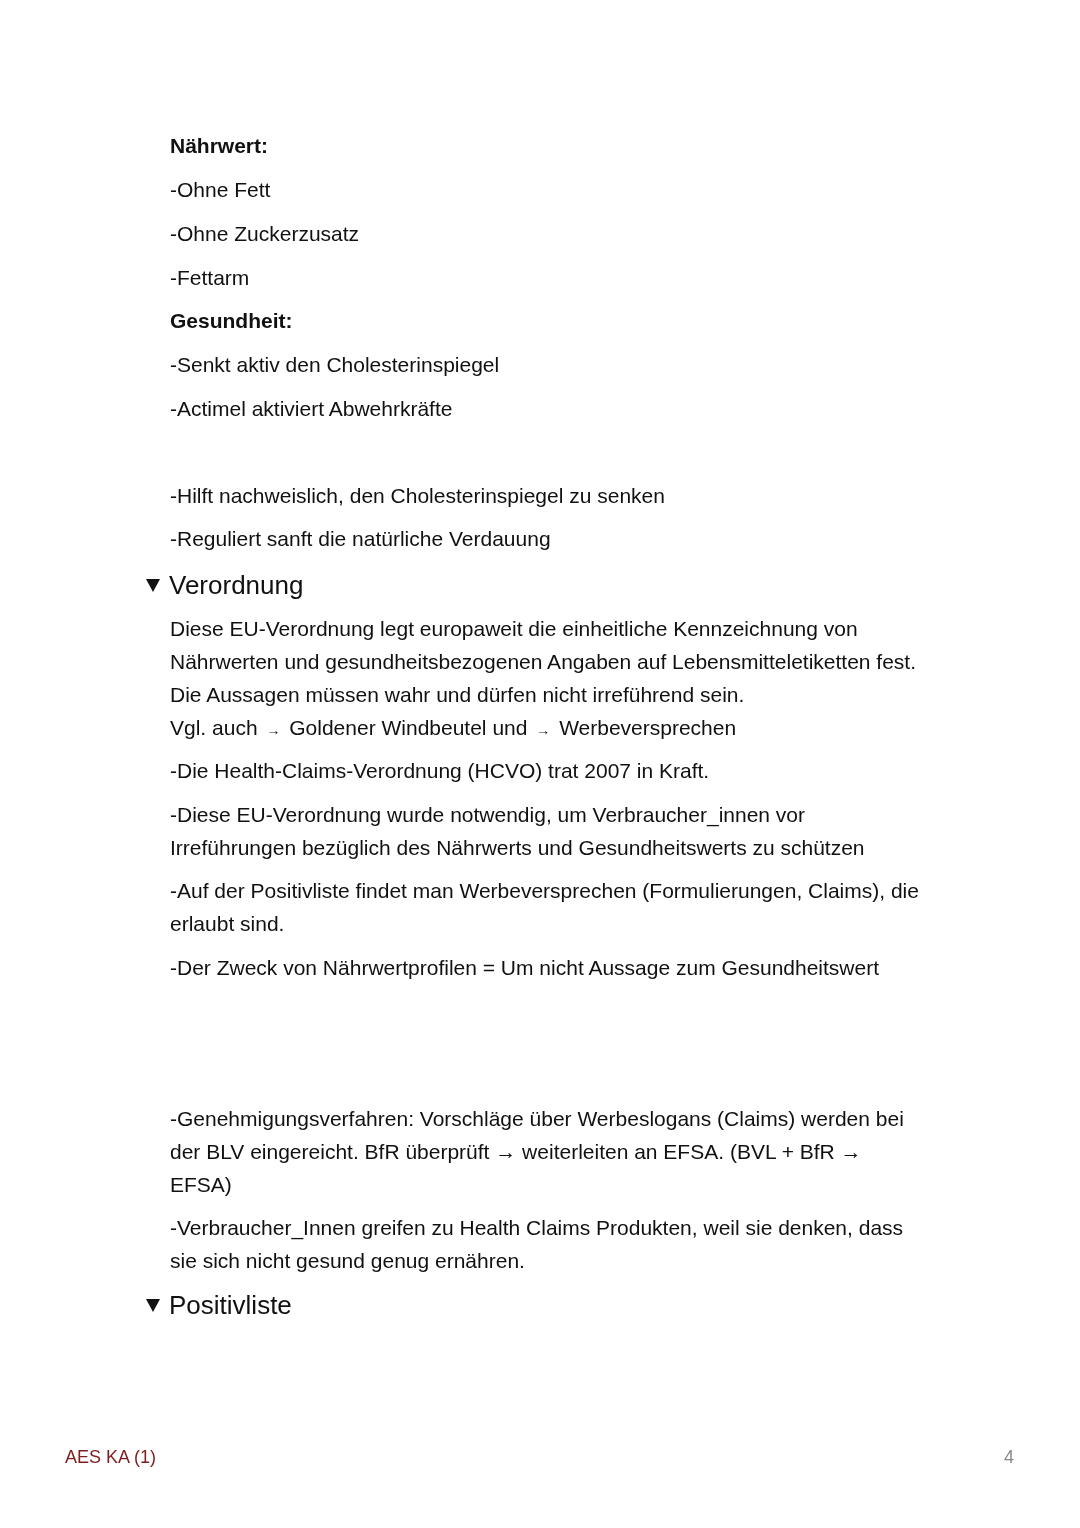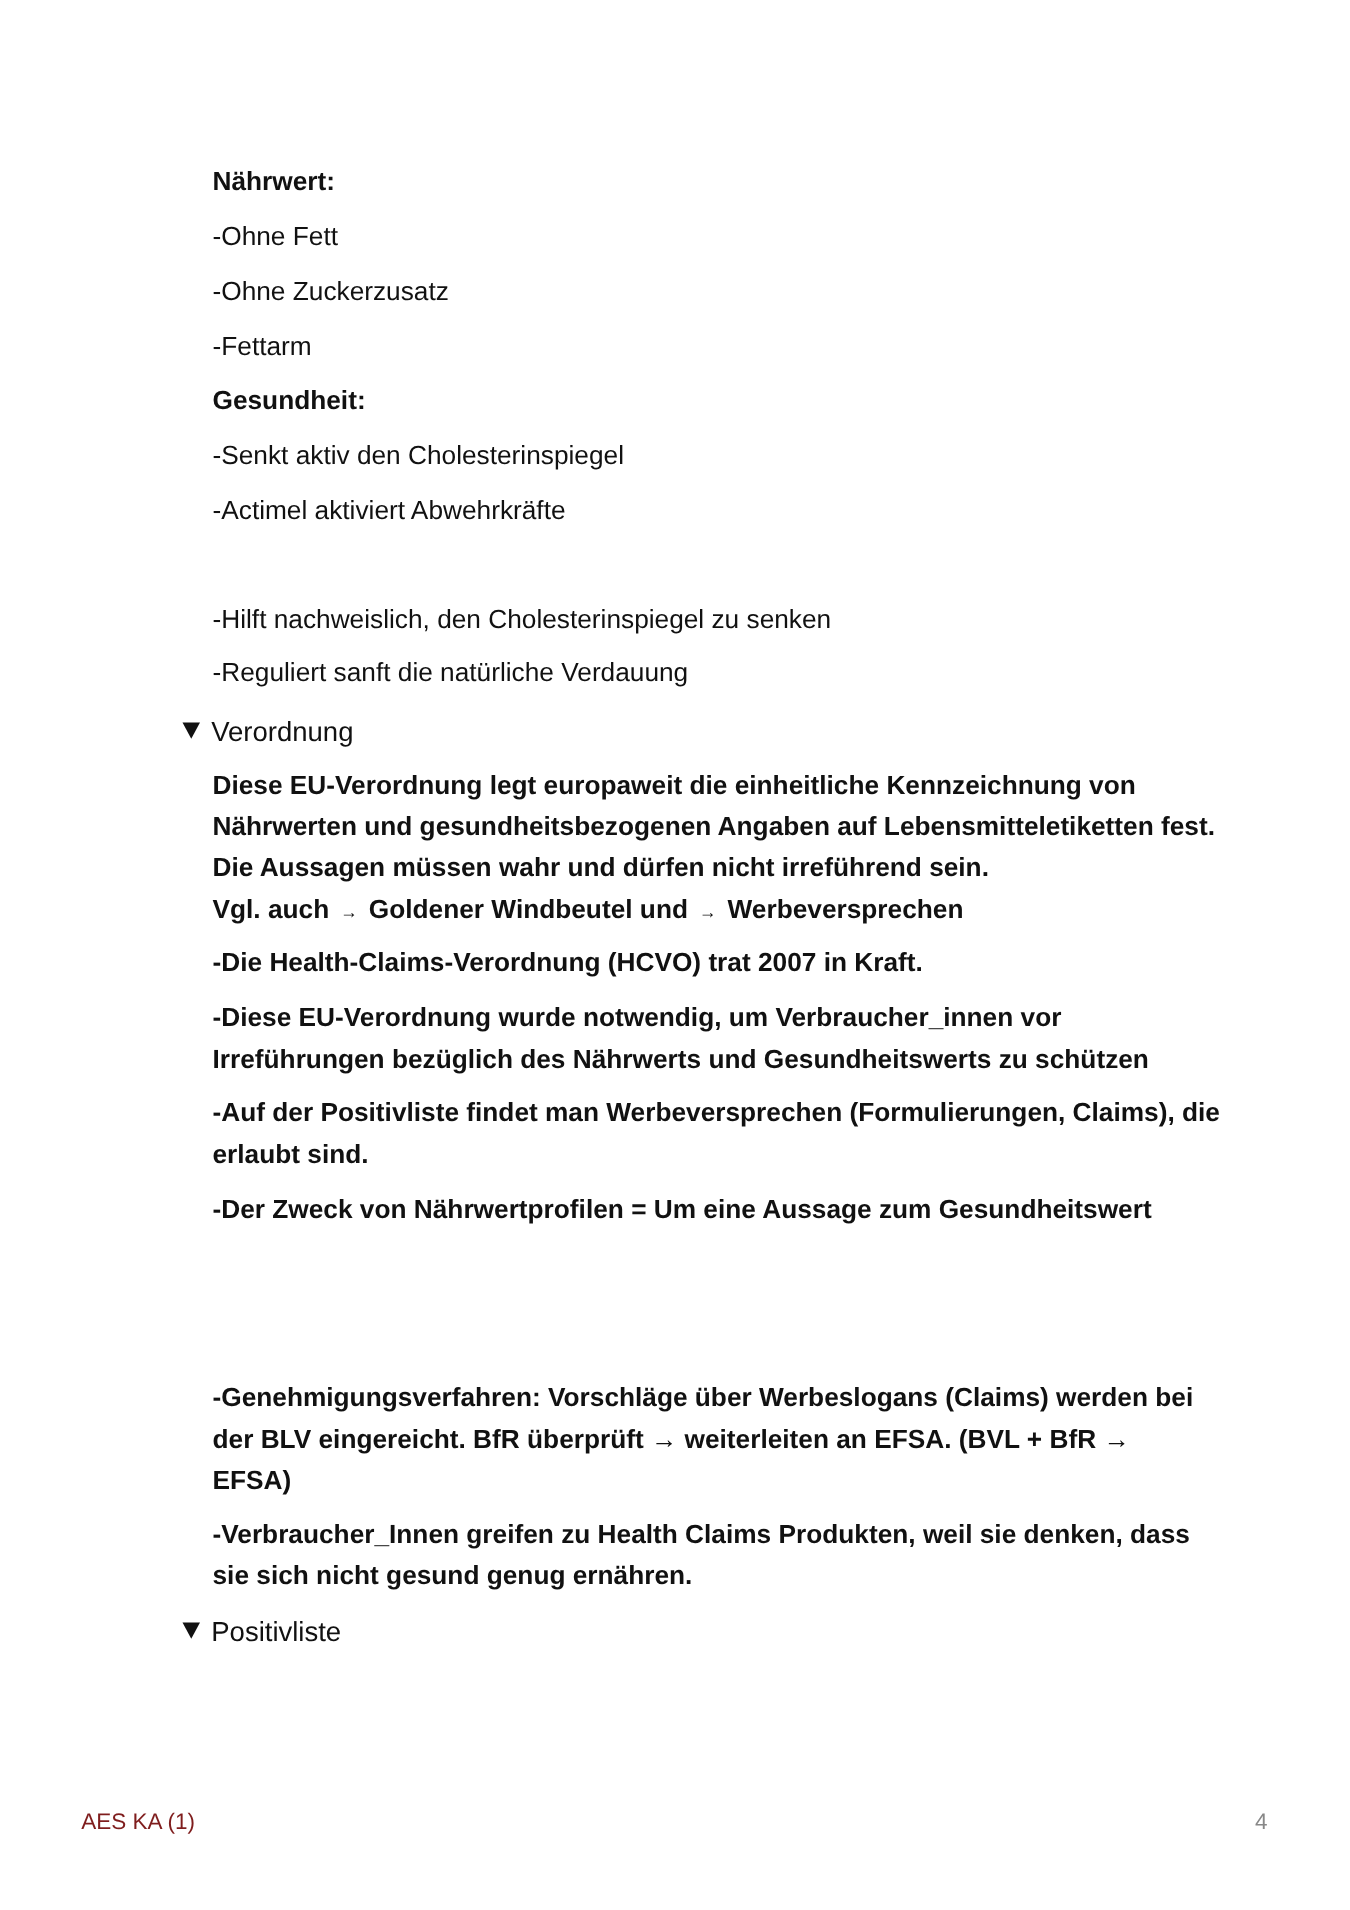--- a/index.html
+++ b/index.html
@@ -29,21 +29,21 @@
       line-height: 33px;
       white-space: nowrap;
       color: #111111;
     }
     .bold {
       font-weight: bold;
     }
     .toggle {
       position: absolute;
       left: 146px;
-      font-size: 22px;
+      font-size: 26px;
       line-height: 33px;
       white-space: nowrap;
       color: #111111;
       cursor: pointer;
       text-align: center;
     }
     .toggle .tri {
       display: inline-block;
       width: 0;
       height: 0;
@@ -53,21 +53,20 @@
       margin-right: 9px;
       vertical-align: 2px;
     }
     .para {
       position: absolute;
       left: 170px;
       width: 790px;
       font-size: 21px;
       line-height: 33px;
       color: #111111;
-      font-weight: bold;
     }
     .para .row {
       display: block;
       white-space: nowrap;
     }
     .arrow {
       font-size: 14px;
       padding: 0 3px;
     }
     .footer-left {
@@ -117,21 +116,21 @@
   </div>
   <div class="para" style="top:874px">
     <span class="row">-Auf der Positivliste findet man Werbeversprechen (Formulierungen, Claims), die</span>
     <span class="row">erlaubt sind.</span>
   </div>
   <div class="para" style="top:798px">
     <span class="row">-Diese EU-Verordnung wurde notwendig, um Verbraucher_innen vor</span>
     <span class="row">Irreführungen bezüglich des Nährwerts und Gesundheitswerts zu schützen</span>
   </div>
   <div class="para" style="top:951px">
-    <span class="row">-Der Zweck von Nährwertprofilen = Um eine Aussage zum Gesundheitswert</span>
+    <span class="row">-Der Zweck von Nährwertprofilen = Um nicht Aussage zum Gesundheitswert</span>
   </div>
   <div class="para" style="top:1211px">
     <span class="row">-Verbraucher_Innen greifen zu Health Claims Produkten, weil sie denken, dass</span>
     <span class="row">sie sich nicht gesund genug ernähren.</span>
   </div>
   <div class="para" style="top:1102px">
     <span class="row">-Genehmigungsverfahren: Vorschläge über Werbeslogans (Claims) werden bei</span>
     <span class="row">der BLV eingereicht. BfR überprüft → weiterleiten an EFSA. (BVL + BfR →</span>
     <span class="row">EFSA)</span>
   </div>

